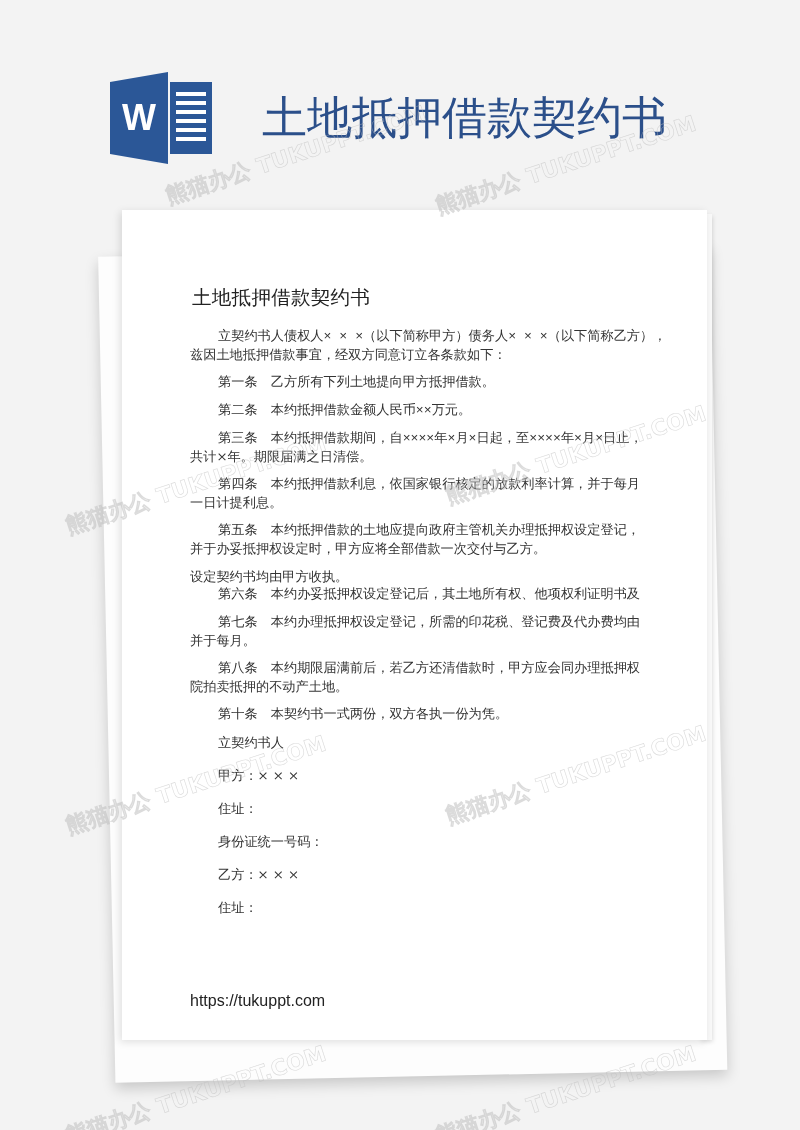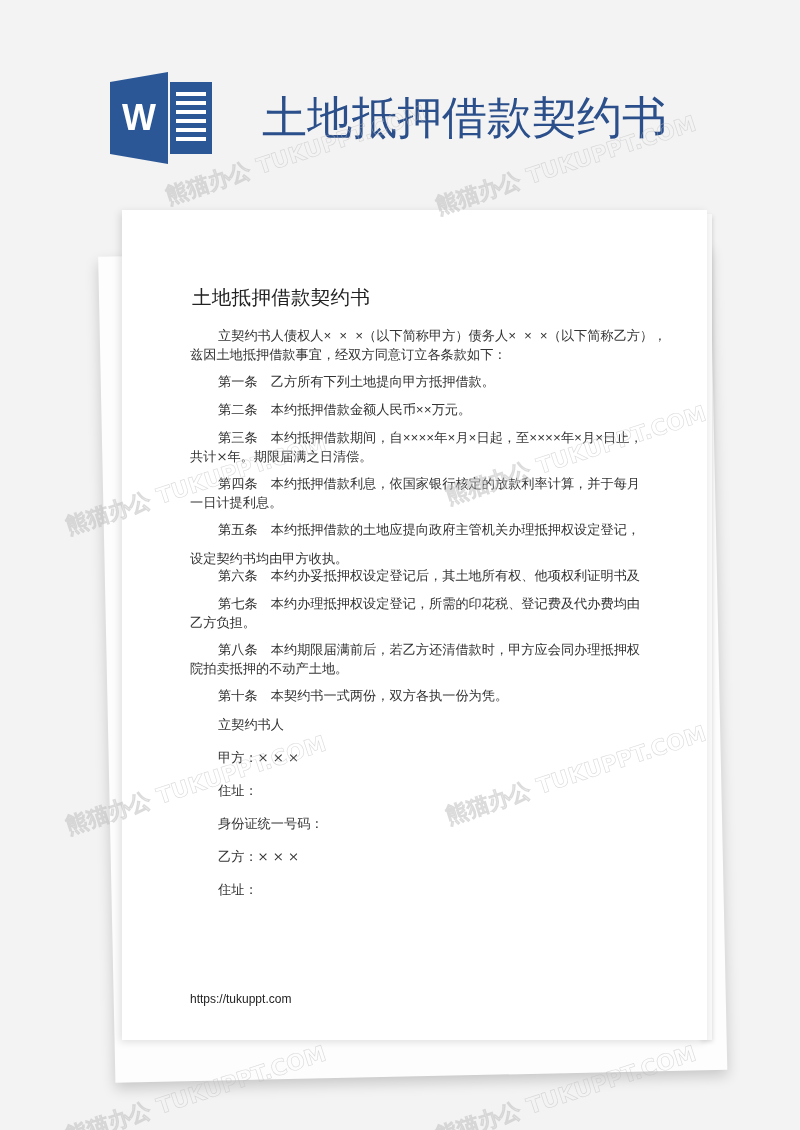--- a/index.html
+++ b/index.html
@@ -55,21 +55,21 @@
       position: absolute; left: 68px; top: 118px; width: 446px;
       font-size: 13.2px; color: #333; line-height: 18px;
     }
     .para { margin-bottom: 10px; }
     .line { white-space: nowrap; display: block; }
     .indent { padding-left: 28px; font-family: Liberation Mono, monospace; }
     .sig-line { margin-bottom: 15px; padding-left: 28px; white-space: nowrap; }
     .footer-url {
       position: absolute; left: 68px; top: 782px;
       font-family: "Liberation Sans", "DejaVu Sans", sans-serif;
-      font-size: 12px; color: #222; text-align: right;
+      font-size: 16px; color: #222; text-align: right;
     }
   </style>
 </head>
 <body>
 
 <div class="page-back"></div>
 <div class="page-edge"></div>
 
 <svg class="word-icon" viewBox="0 0 104 92">
   <rect x="60" y="10" width="42" height="72" fill="#2b5797"></rect>
@@ -101,28 +101,29 @@
     <div class="para">
       <span class="line indent">第三条　本约抵押借款期间，自××××年×月×日起，至××××年×月×日止，</span>
       <span class="line">共计×年。期限届满之日清偿。</span>
     </div>
     <div class="para">
       <span class="line indent">第四条　本约抵押借款利息，依国家银行核定的放款利率计算，并于每月</span>
       <span class="line">一日计提利息。</span>
     </div>
     <div class="para">
       <span class="line indent">第五条　本约抵押借款的土地应提向政府主管机关办理抵押权设定登记，</span>
+      <span class="line">并于办妥抵押权设定时，甲方应将全部借款一次交付与乙方。</span>
     </div>
     <div class="para">
       <span class="line">设定契约书均由甲方收执。</span>
       <span class="line indent">第六条　本约办妥抵押权设定登记后，其土地所有权、他项权利证明书及</span>
     </div>
     <div class="para">
       <span class="line indent">第七条　本约办理抵押权设定登记，所需的印花税、登记费及代办费均由</span>
-      <span class="line">乙方负担。</span>
+      <span class="line">并于每月。</span>
     </div>
     <div class="para">
       <span class="line indent">第八条　本约期限届满前后，若乙方还清借款时，甲方应会同办理抵押权</span>
       <span class="line">院拍卖抵押的不动产土地。</span>
     </div>
     <div class="para">
       <span class="line indent">第十条　本契约书一式两份，双方各执一份为凭。</span>
     </div>
 
     <div style="margin-top:2px;">

